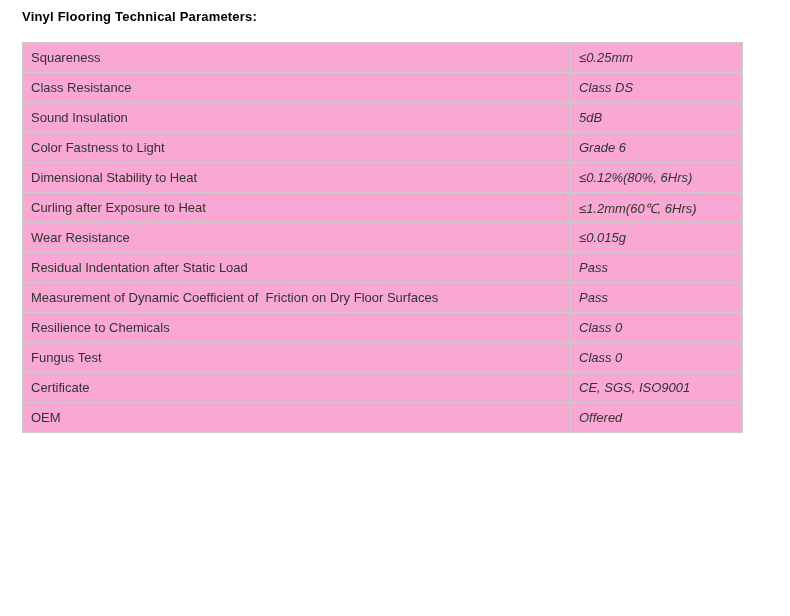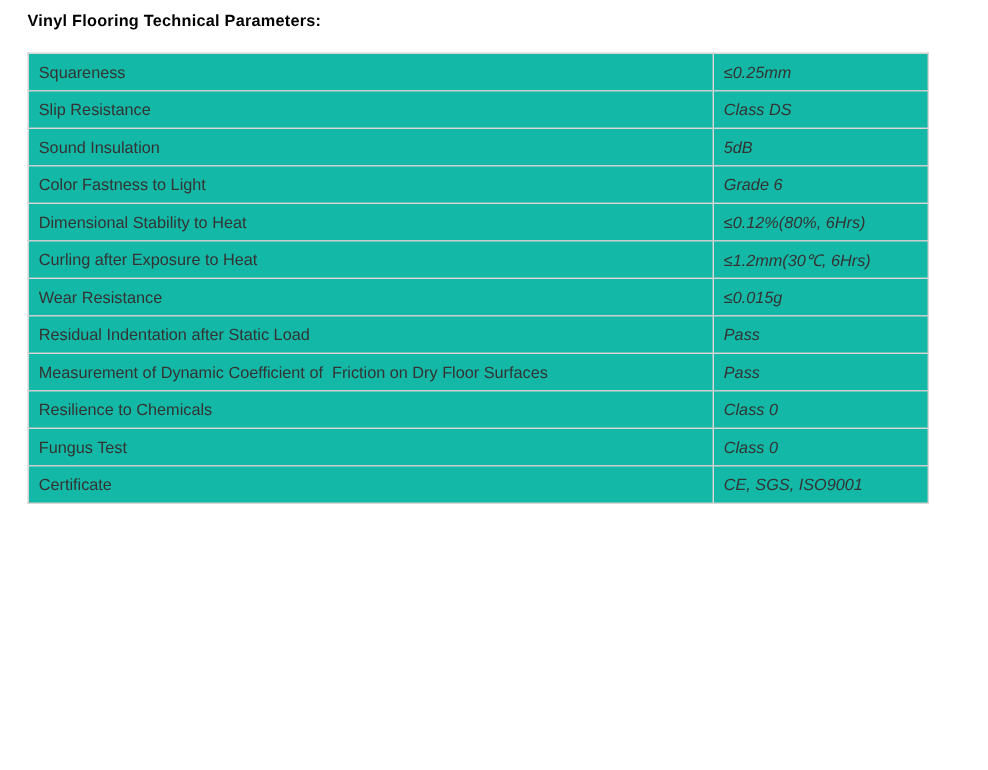--- a/index.html
+++ b/index.html
@@ -29,58 +29,58 @@
     border-collapse: collapse;
     table-layout: fixed;
   }
   table.params-table td {
     border: 1px solid #cccccc;
     height: 30px;
     padding: 0 6px 0 8px;
     font-size: 13px;
     color: #333333;
     vertical-align: middle;
-    background: #14b8a6;
+    background: #f9a8d4;
     white-space: pre-wrap;
     overflow: hidden;
   }
   td.param { width: 548px; }
   td.value { width: 172px; font-style: italic; }
 </style>
 </head>
 <body>
 
 <div class="page">
   <div class="title">Vinyl Flooring Technical Parameters:</div>
 
   <table class="params-table">
     <tbody>
       <tr>
         <td class="param">Squareness</td>
         <td class="value">≤0.25mm</td>
       </tr>
       <tr>
-        <td class="param">Slip Resistance</td>
+        <td class="param">Class Resistance</td>
         <td class="value">Class DS</td>
       </tr>
       <tr>
         <td class="param">Sound Insulation</td>
         <td class="value">5dB</td>
       </tr>
       <tr>
         <td class="param">Color Fastness to Light</td>
         <td class="value">Grade 6</td>
       </tr>
       <tr>
         <td class="param">Dimensional Stability to Heat</td>
         <td class="value">≤0.12%(80%, 6Hrs)</td>
       </tr>
       <tr>
         <td class="param">Curling after Exposure to Heat</td>
-        <td class="value">≤1.2mm(30℃, 6Hrs)</td>
+        <td class="value">≤1.2mm(60℃, 6Hrs)</td>
       </tr>
       <tr>
         <td class="param">Wear Resistance</td>
         <td class="value">≤0.015g</td>
       </tr>
       <tr>
         <td class="param">Residual Indentation after Static Load</td>
         <td class="value">Pass</td>
       </tr>
       <tr>
@@ -92,15 +92,19 @@
         <td class="value">Class 0</td>
       </tr>
       <tr>
         <td class="param">Fungus Test</td>
         <td class="value">Class 0</td>
       </tr>
       <tr>
         <td class="param">Certificate</td>
         <td class="value">CE, SGS, ISO9001</td>
       </tr>
+      <tr>
+        <td class="param">OEM</td>
+        <td class="value">Offered</td>
+      </tr>
     </tbody>
   </table>
 </div>
 
 </body></html>

